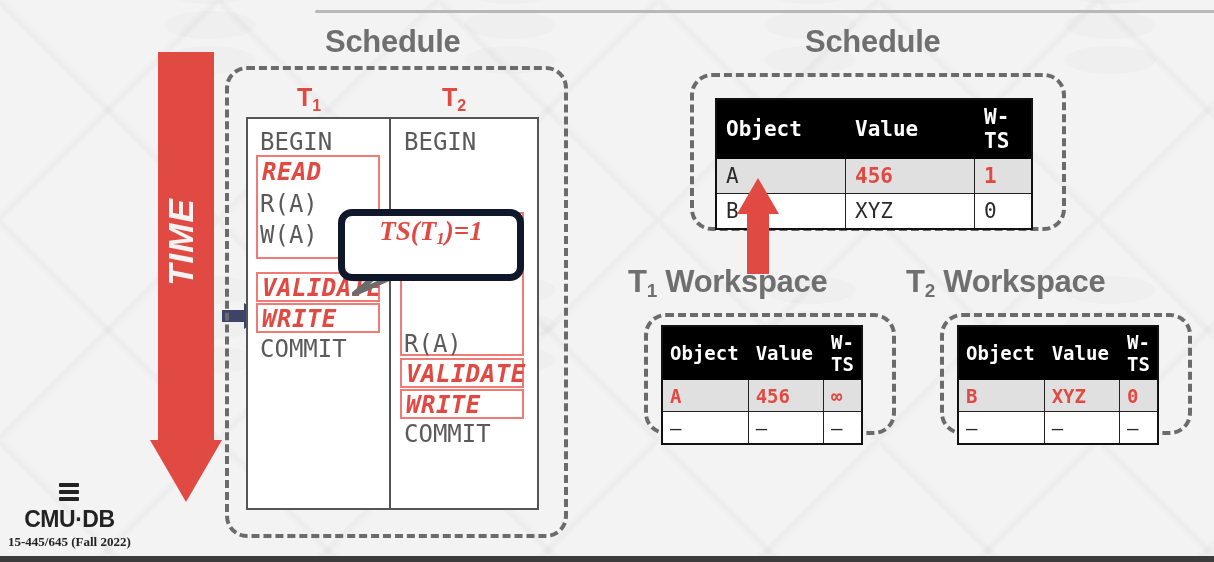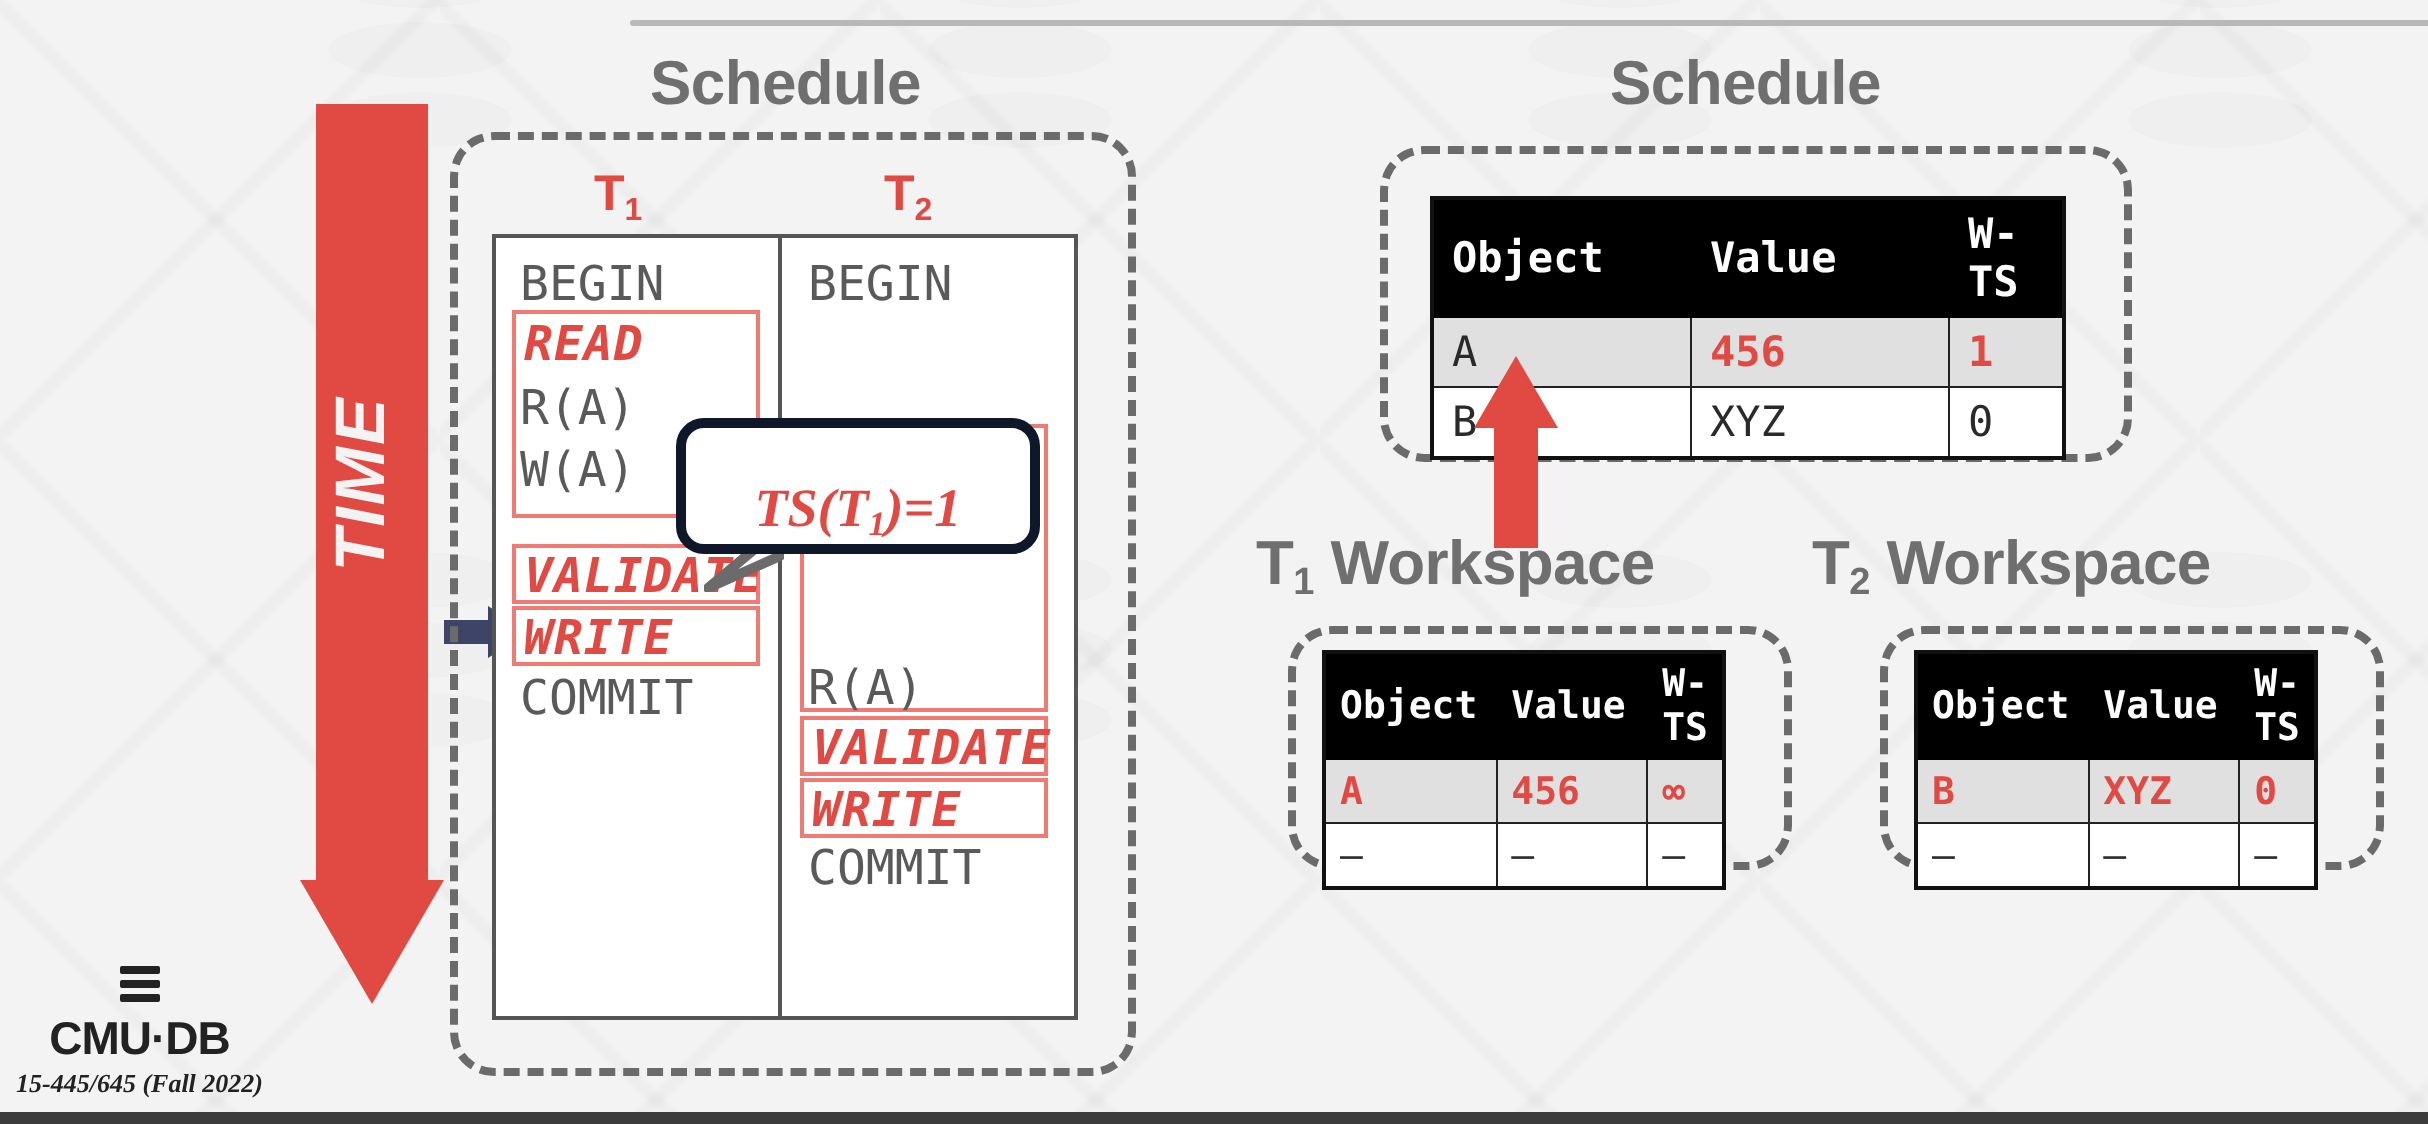--- a/index.html
+++ b/index.html
@@ -95,22 +95,22 @@
     font-size:24px;color:#5a5a5a;white-space:nowrap;
   }
   .op.red{color:#e04a43;font-style:italic;font-weight:bold;letter-spacing:.5px;}
   .opbox{
     position:absolute;border:2px solid #ef7b74;box-sizing:border-box;background:transparent;
   }
 
   
   #ts-callout{
     position:absolute;left:338px;top:209px;width:172px;height:58px;
-    border:5px solid #0f172a;border-radius:14px;background:#fff;
-    display:flex;align-items:flex-end;justify-content:center;
+    border:7px solid #0f172a;border-radius:14px;background:#fff;
+    display:flex;align-items:flex-start;justify-content:center;
   }
   #ts-callout .txt{
     font-family:"Liberation Serif",serif;font-weight:bold;font-style:italic;
     color:#e04a43;font-size:27px;white-space:nowrap;
   }
   #ts-callout .txt sub{font-size:17px;vertical-align:-.25em;}
   #ts-tail{
     position:absolute;left:352px;top:262px;width:40px;height:34px;
   }
   #ts-tail svg{display:block;}
@@ -173,21 +173,21 @@
   #footer .logo-mark{
     width:20px;height:20px;position:relative;display:inline-block;
   }
   #footer .logo-mark span{
     position:absolute;left:0;width:20px;height:4px;background:#222;border-radius:1px;
   }
   #footer .logo-mark span:nth-child(1){top:1px;}
   #footer .logo-mark span:nth-child(2){top:8px;}
   #footer .logo-mark span:nth-child(3){top:15px;}
   #footer .course{
-    font-family:"Liberation Serif",serif;font-weight:bold;font-size:13px;color:#222;margin-top:1px;font-style:italic;
+    font-family:"Liberation Serif",serif;font-weight:bold;font-size:13px;color:#222;margin-top:1px;
   }
 </style>
 </head>
 <body>
 
 <div id="bg-watermark"></div>
 <div id="top-rule"></div>
 <div id="bottom-rule"></div>
 
 <div id="time-arrow">

